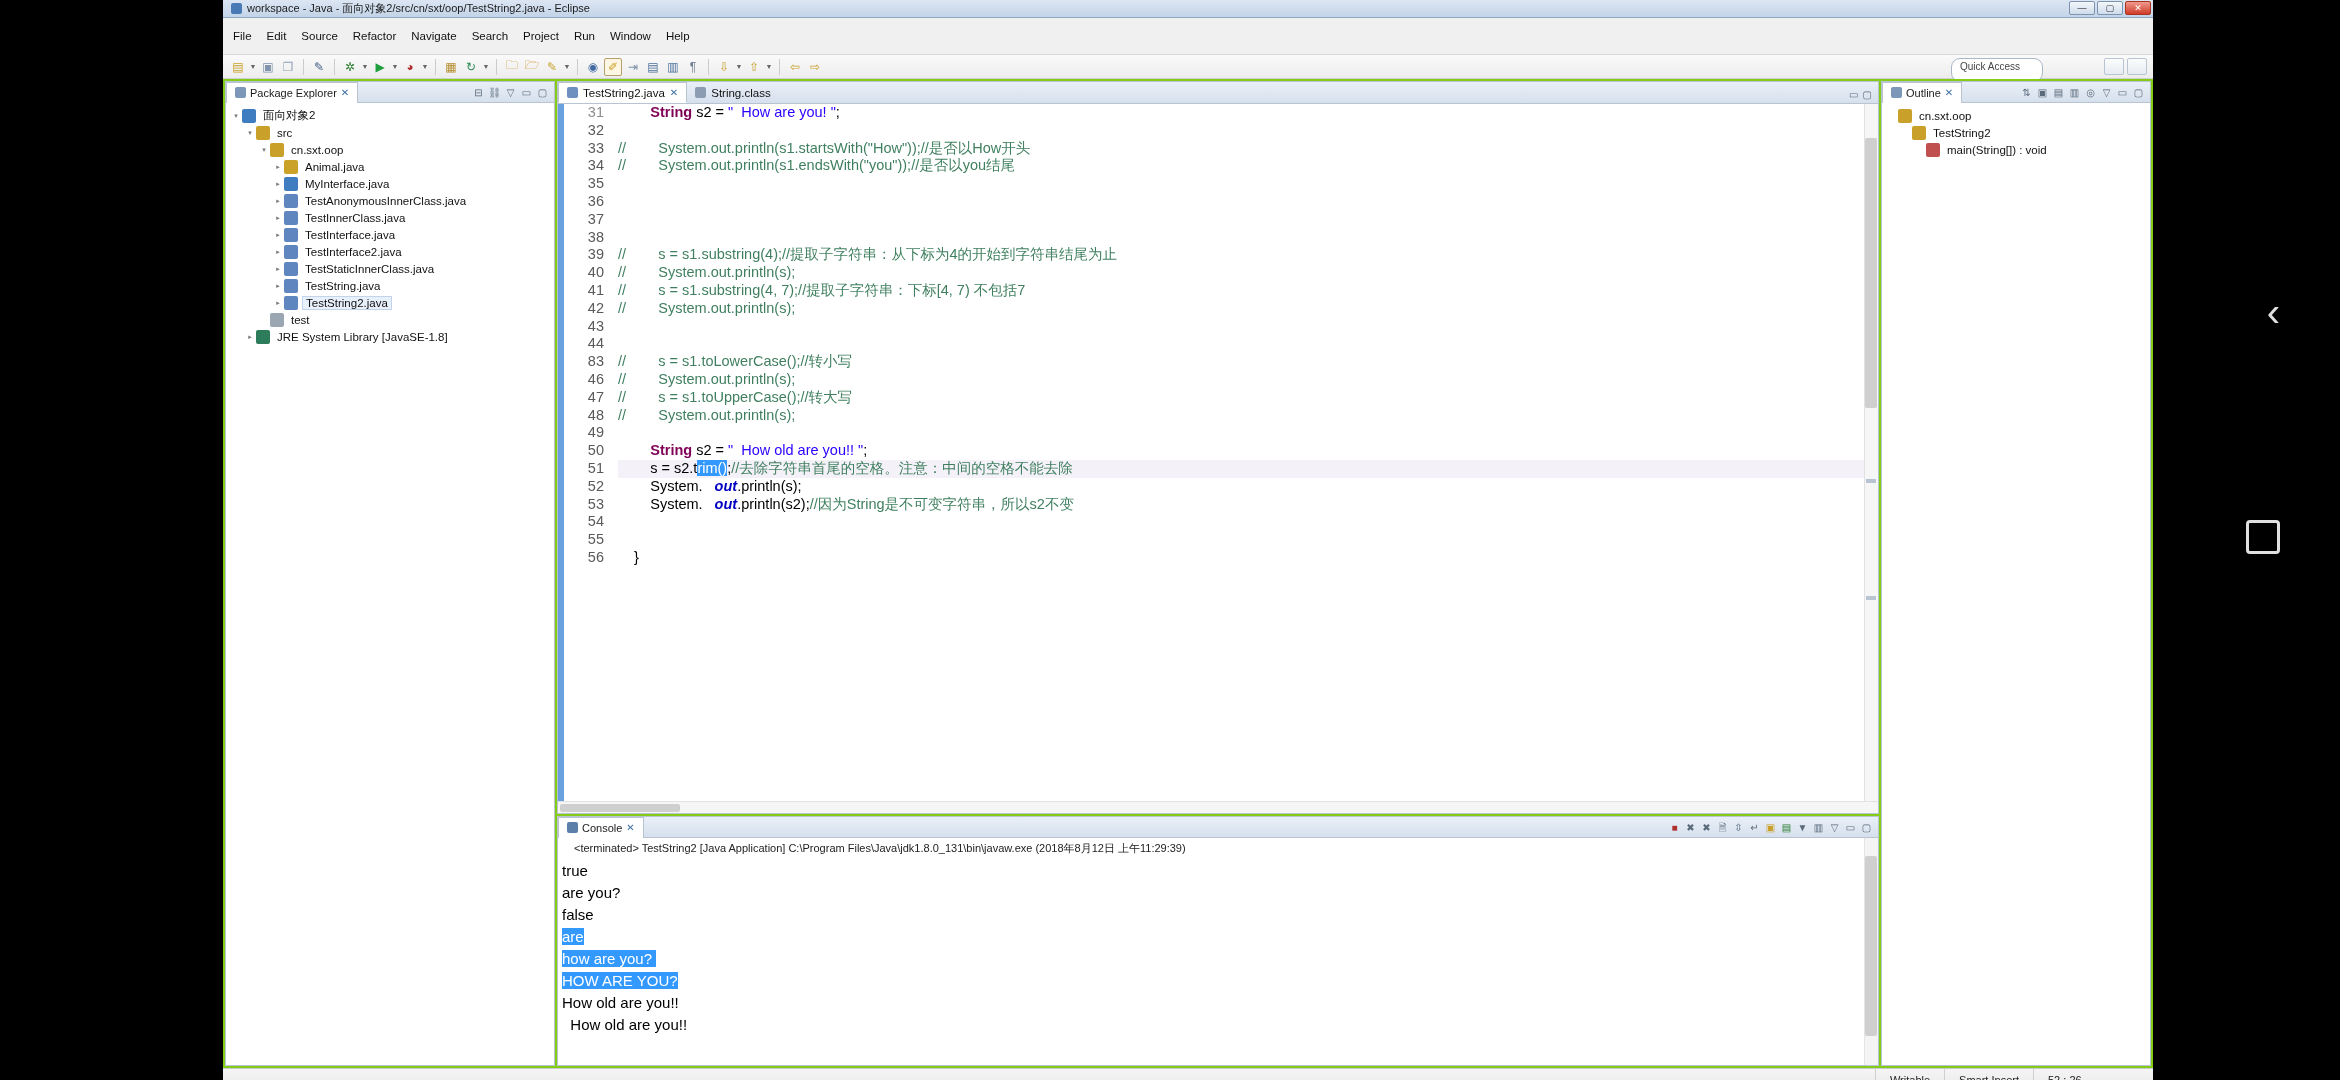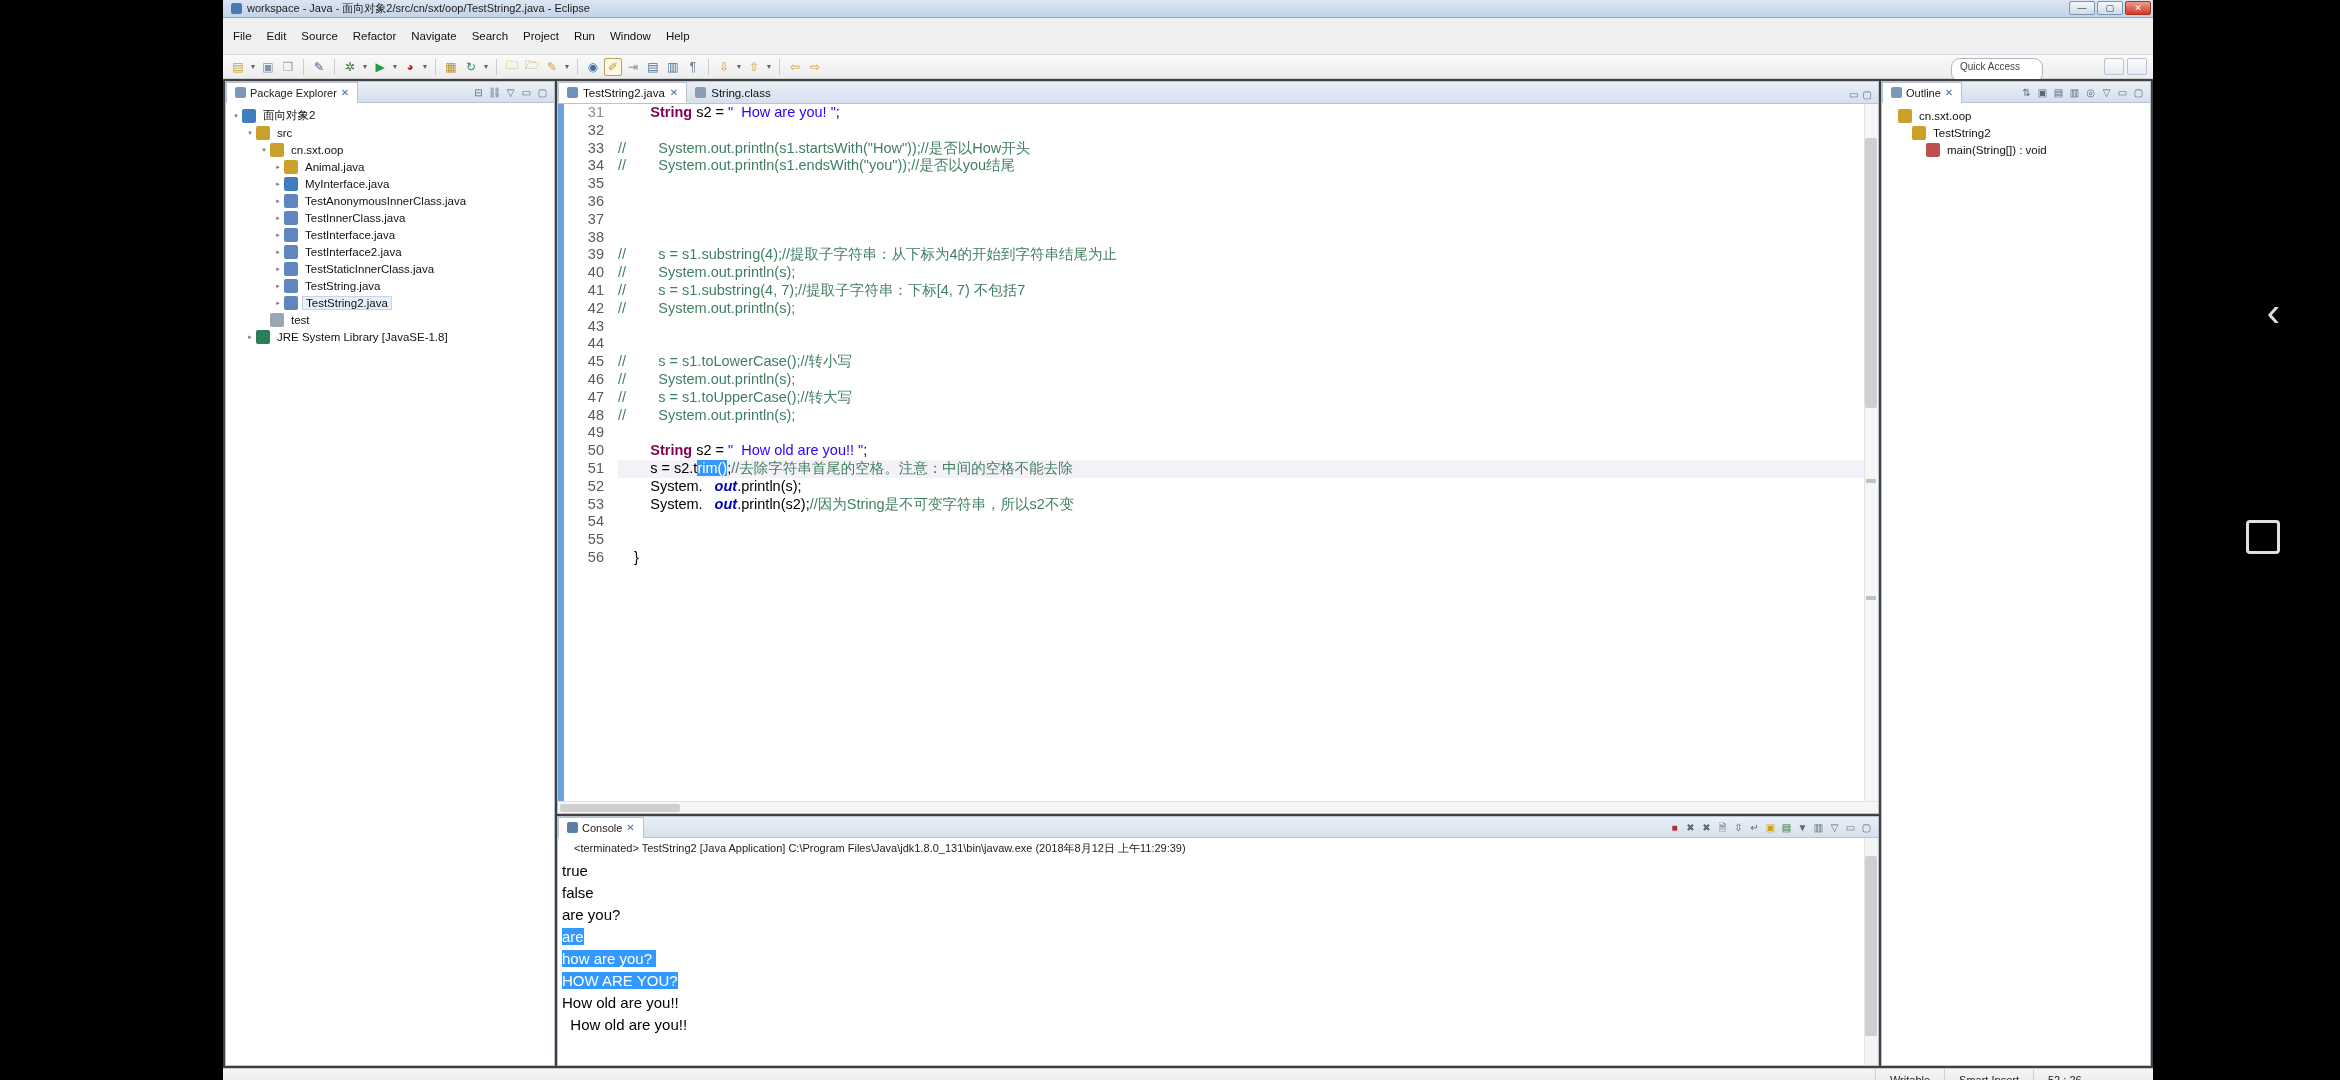--- a/index.html
+++ b/index.html
@@ -39,21 +39,21 @@
   .sep { width:1px; height:16px; background:#cccccc; margin:0 4px; }
   .caret { font-size:7px; color:#666; width:8px; text-align:center;}
   .qa { position:absolute; right:110px; top:3px; width:92px; height:24px;
      border:1px solid #a9b7c6; border-radius:9px; background:#fff; font-size:10px;
      color:#444; padding-left:8px; line-height:15px;}
   .qa-icons { position:absolute; right:6px; top:3px; display:flex; gap:3px;}
   .qa-icons div { width:20px;height:17px;border:1px solid #b9c4d2;background:linear-gradient(#fcfcfc,#e6ecf3);
      border-radius:2px;}
 
   
-  .workbench { position:relative; height:calc(100% - 18px - 19px - 24px - 22px); display:flex; background:#404040;justify-content:flex-end;}
+  .workbench { position:relative; height:calc(100% - 18px - 19px - 24px - 22px); display:flex; background:#84cc16;justify-content:flex-end;}
 
   
   .view { background:#fff; border:1px solid #b8c4d2; display:flex; flex-direction:column; }
   .viewtabs { height:21px; background:linear-gradient(#e9eff7,#d6e0ed); border-bottom:1px solid #b8c4d2;
      display:flex; align-items:center; position:relative;}
   .vtab { display:flex; align-items:center; gap:4px; padding:0 8px; height:20px; font-size:11px; color:#1a1a1a;}
   .vtab.sel { background:#fff; border:1px solid #b8c4d2; border-bottom:none; height:21px;}
   .vicon { width:11px; height:11px; flex:none; }
   .vtools { margin-left:auto; display:flex; align-items:center; gap:3px; padding-right:5px;}
   .vtools i { width:13px;height:13px;display:inline-block;font-style:normal;font-size:10px;color:#5a6a7a;
@@ -318,21 +318,21 @@
                 <div class="cl">35</div>
                 <div class="cl">36</div>
                 <div class="cl">37</div>
                 <div class="cl">38</div>
                 <div class="cl">39</div>
                 <div class="cl">40</div>
                 <div class="cl">41</div>
                 <div class="cl">42</div>
                 <div class="cl">43</div>
                 <div class="cl">44</div>
-                <div class="cl">45</div>
+                <div class="cl">83</div>
                 <div class="cl">46</div>
                 <div class="cl">47</div>
                 <div class="cl">48</div>
                 <div class="cl">49</div>
                 <div class="cl">50</div>
                 <div class="cl">51</div>
                 <div class="cl">52</div>
                 <div class="cl">53</div>
                 <div class="cl">54</div>
                 <div class="cl">55</div>
@@ -397,22 +397,22 @@
               <i>▥</i>
               <i>▽</i>
               <i>▭</i>
               <i>▢</i>
             </div>
           </div>
           <div class="console-body">
             <div class="cons-head">&lt;terminated&gt; TestString2 [Java Application] C:\Program Files\Java\jdk1.8.0_131\bin\javaw.exe (2018年8月12日 上午11:29:39)</div>
             <div class="cons-out" id="cons-out">
                 <div class="co"><span>true</span></div>
+                <div class="co"><span>are you?</span></div>
                 <div class="co"><span>false</span></div>
-                <div class="co"><span>are you?</span></div>
                 <div class="co"><span class="hl">are</span></div>
                 <div class="co"><span class="hl">how are you? </span></div>
                 <div class="co"><span class="hl">HOW ARE YOU?</span></div>
                 <div class="co"><span>How old are you!!</span></div>
                 <div class="co"><span>  How old are you!! </span></div>
               </div>
             <div class="consscroll">
               <div class="vthumb" style="top:18px;height:180px"></div>
             </div>
           </div>

